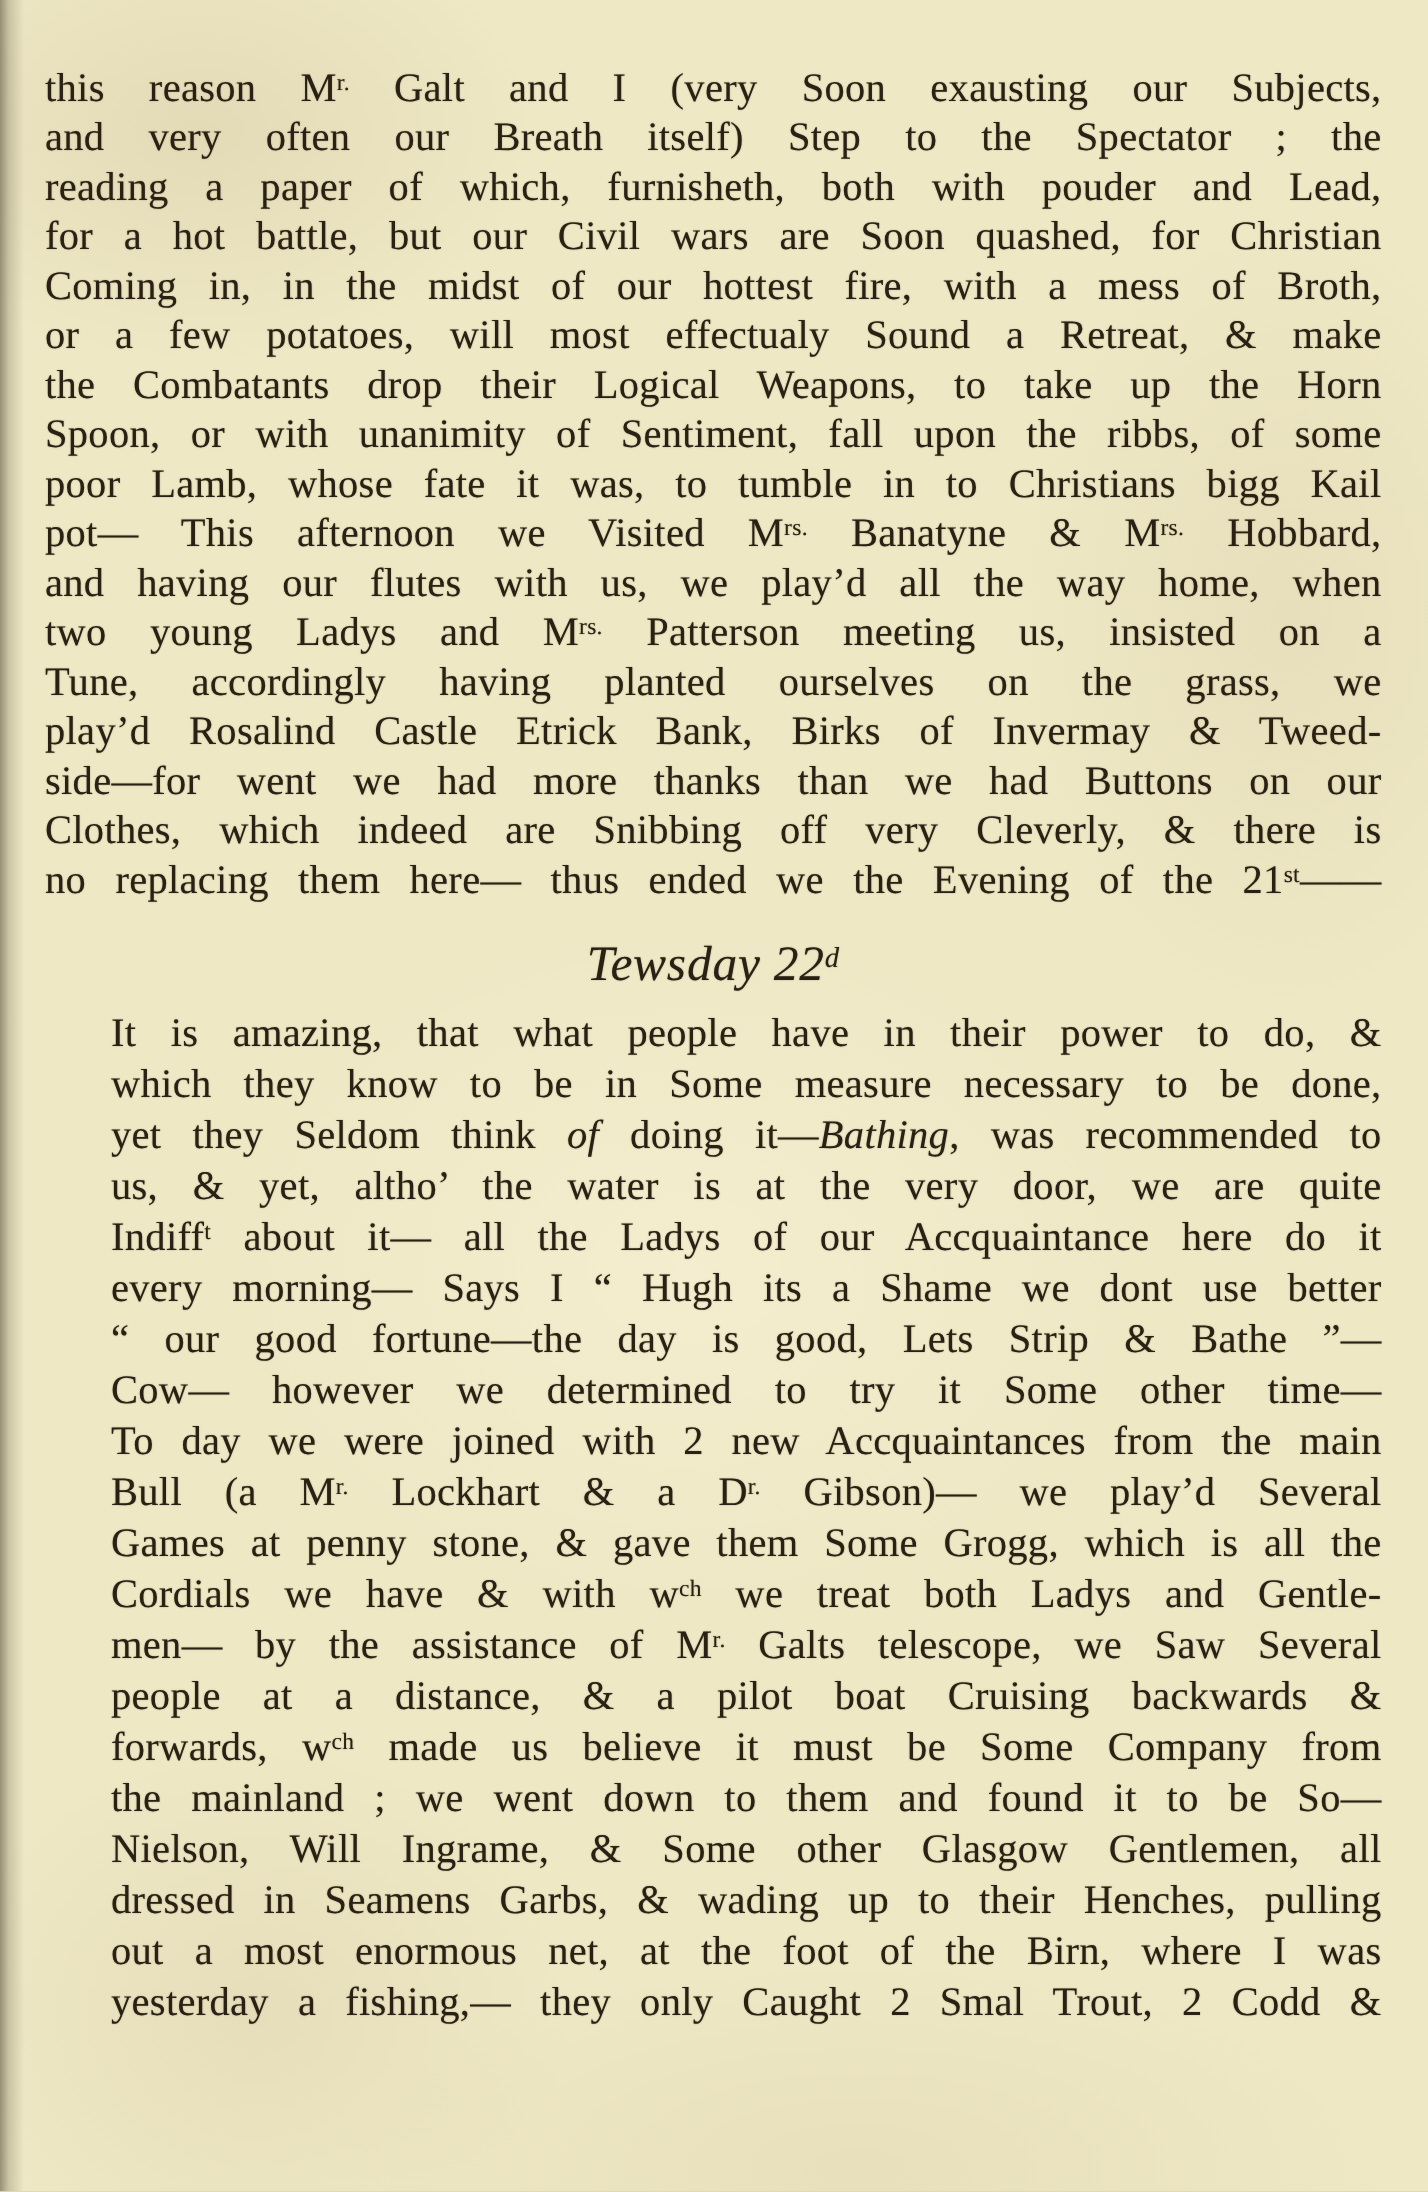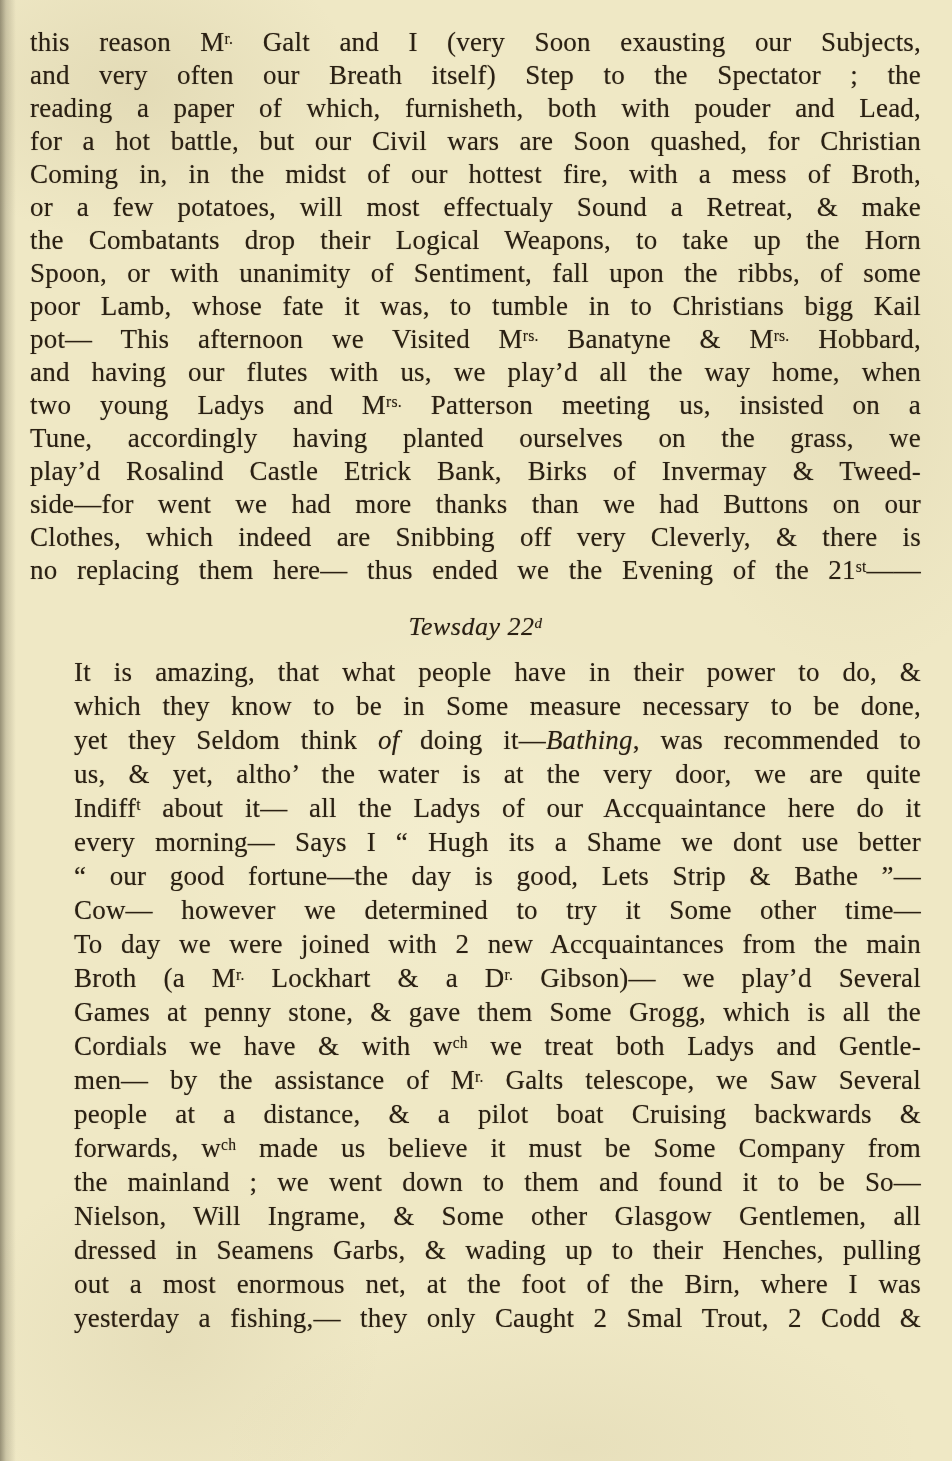--- a/index.html
+++ b/index.html
@@ -26,21 +26,21 @@
     inset: 0;
     pointer-events: none;
     background: linear-gradient(to right,
       rgba(79,73,54,0.55) 0px,
       rgba(79,73,54,0.22) 6px,
       rgba(79,73,54,0.0) 16px);
   }
   .text-block {
     position: absolute;
     left: 30px;
-    top: 0;
+    top: 16px;
     width: 891px;
     color: #2a2013;
     letter-spacing: 0.2px;
     text-shadow: 0 0 1px rgba(58,44,26,0.45);
   }
   .para {
     font-size: 27px;
     text-align: justify;
   }
   .para .line {
@@ -49,21 +49,21 @@
   }
   .para-a { margin-top: 26px; }
   .para-a .line { line-height: 33px; height: 33px; }
   .para-b { margin-top: 10px; margin-left: 44px; }
   .para-b .line { line-height: 34px; height: 34px; }
   .entry-heading {
     margin: 22px 0 0 0;
     text-align: center;
     font-style: italic;
     font-weight: normal;
-    font-size: 26px;
+    font-size: 33px;
     line-height: 36px;
     letter-spacing: 0.5px;
   }
   sup {
     font-size: 0.58em;
     vertical-align: 0.45em;
     line-height: 0;
   }
   .it { font-style: italic; }
 </style>
@@ -96,21 +96,21 @@
     <div class="para para-b" id="para-b">
         <div class="line"><span>It is amazing, that what people have in their power to do, &amp;</span></div>
         <div class="line"><span>which they know to be in Some measure necessary to be done,</span></div>
         <div class="line"><span>yet they Seldom think </span><span class="it">of</span><span> doing it—</span><span class="it">Bathing</span><span>, was recommended to</span></div>
         <div class="line"><span>us, &amp; yet, altho’ the water is at the very door, we are quite</span></div>
         <div class="line"><span>Indiff</span><sup>t</sup><span> about it— all the Ladys of our Accquaintance here do it</span></div>
         <div class="line"><span>every morning— Says I “ Hugh its a Shame we dont use better</span></div>
         <div class="line"><span>“ our good fortune—the day is good, Lets Strip &amp; Bathe ”—</span></div>
         <div class="line"><span>Cow— however we determined to try it Some other time—</span></div>
         <div class="line"><span>To day we were joined with 2 new Accquaintances from the main</span></div>
-        <div class="line"><span>Broth (a M</span><sup>r.</sup><span> Lockhart &amp; a D</span><sup>r.</sup><span> Gibson)— we play’d Several</span></div>
+        <div class="line"><span>Bull (a M</span><sup>r.</sup><span> Lockhart &amp; a D</span><sup>r.</sup><span> Gibson)— we play’d Several</span></div>
         <div class="line"><span>Games at penny stone, &amp; gave them Some Grogg, which is all the</span></div>
         <div class="line"><span>Cordials we have &amp; with w</span><sup>ch</sup><span> we treat both Ladys and Gentle-</span></div>
         <div class="line"><span>men— by the assistance of M</span><sup>r.</sup><span> Galts telescope, we Saw Several</span></div>
         <div class="line"><span>people at a distance, &amp; a pilot boat Cruising backwards &amp;</span></div>
         <div class="line"><span>forwards, w</span><sup>ch</sup><span> made us believe it must be Some Company from</span></div>
         <div class="line"><span>the mainland ; we went down to them and found it to be So—</span></div>
         <div class="line"><span>Nielson, Will Ingrame, &amp; Some other Glasgow Gentlemen, all</span></div>
         <div class="line"><span>dressed in Seamens Garbs, &amp; wading up to their Henches, pulling</span></div>
         <div class="line"><span>out a most enormous net, at the foot of the Birn, where I was</span></div>
         <div class="line"><span>yesterday a fishing,— they only Caught 2 Smal Trout, 2 Codd &amp;</span></div>

